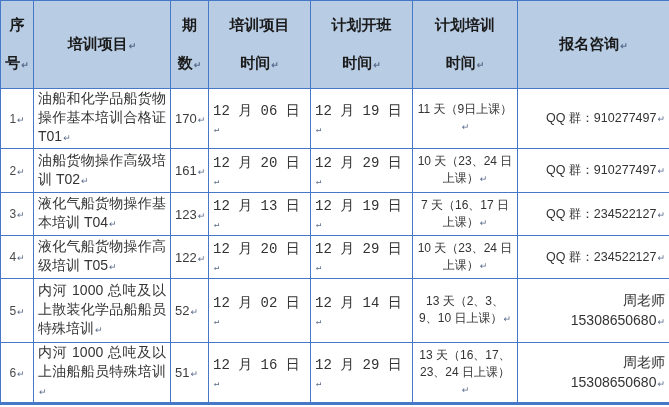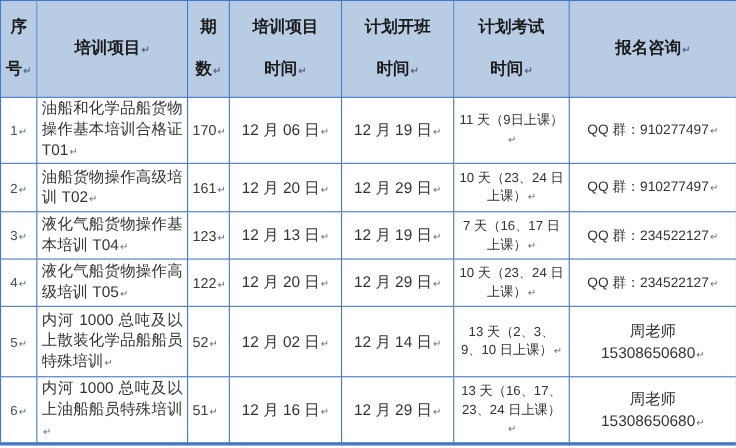--- a/index.html
+++ b/index.html
@@ -43,23 +43,23 @@
   tr.r2 { height: 44px; }
   tr.r3 { height: 43px; }
   tr.r4 { height: 43px; }
   tr.r5 { height: 64px; }
   tr.r6 { height: 60px; }
 
   td { color: #3b3b3b; }
   td.c-no      { text-align: center; font-size: 12px; color: #4a4a4a; }
   td.c-project { text-align: justify; font-size: 14px; line-height: 19px; padding: 0 7px; color: #333333; }
   td.c-period  { font-size: 13px; color: #3b3b3b; }
-  td.c-date    { text-align: center; font-size: 14px; color: #333333; }
+  td.c-date    { text-align: left; font-size: 14px; color: #333333; font-family: Liberation Mono, monospace; }
   td.c-duration{ text-align: center; font-size: 12px; line-height: 17px; color: #333333; padding: 0 5px; }
-  td.c-contact { text-align: center; font-size: 12.5px; color: #333333; }
+  td.c-contact { text-align: right; font-size: 12.5px; color: #333333; }
   td.c-contact.big { font-size: 14px; line-height: 20px; }
   .contact-line { display: block; }
 
   
   .pmark {
     font-size: 9px;
     color: #5a6b8c;
     margin-left: 1px;
     vertical-align: baseline;
   }
@@ -93,21 +93,21 @@
     </th>
     <th>
       <span class="hline">培训项目</span>
       <span class="hline">时间<span class="pmark">↵</span></span>
     </th>
     <th>
       <span class="hline">计划开班</span>
       <span class="hline">时间<span class="pmark">↵</span></span>
     </th>
     <th>
-      <span class="hline">计划考试</span>
+      <span class="hline">计划培训</span>
       <span class="hline">时间<span class="pmark">↵</span></span>
     </th>
     <th>
       <span class="hline">报名咨询<span class="pmark">↵</span></span>
     </th>
   </tr>
 
   <tr class="r1">
     <td class="c-no"><span>1<span class="pmark">↵</span></span></td>
     <td class="c-project"><span>油船和化学品船货物操作基本培训合格证 T01<span class="pmark">↵</span></span></td>

